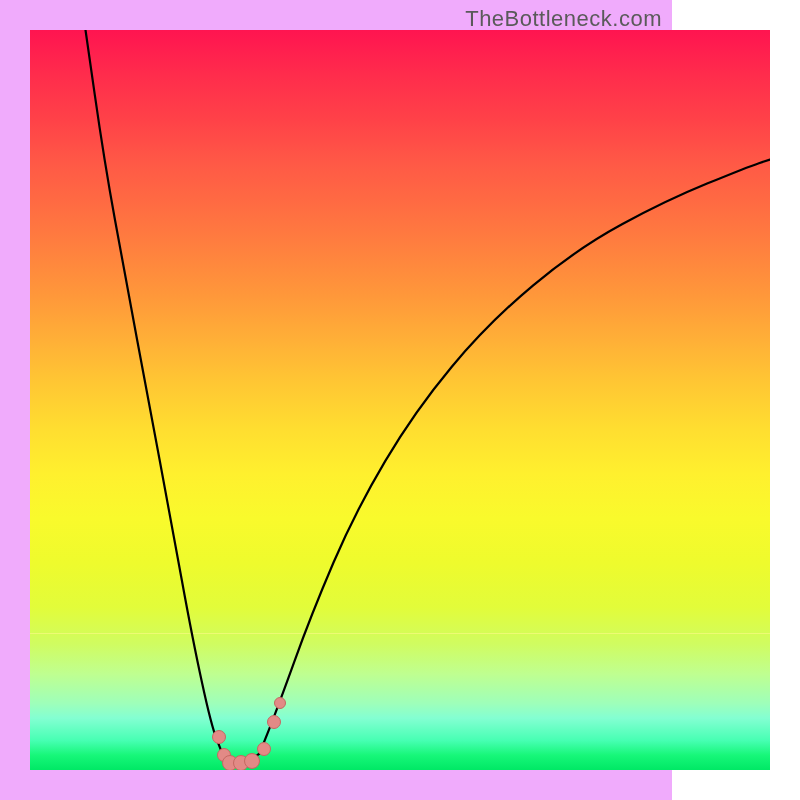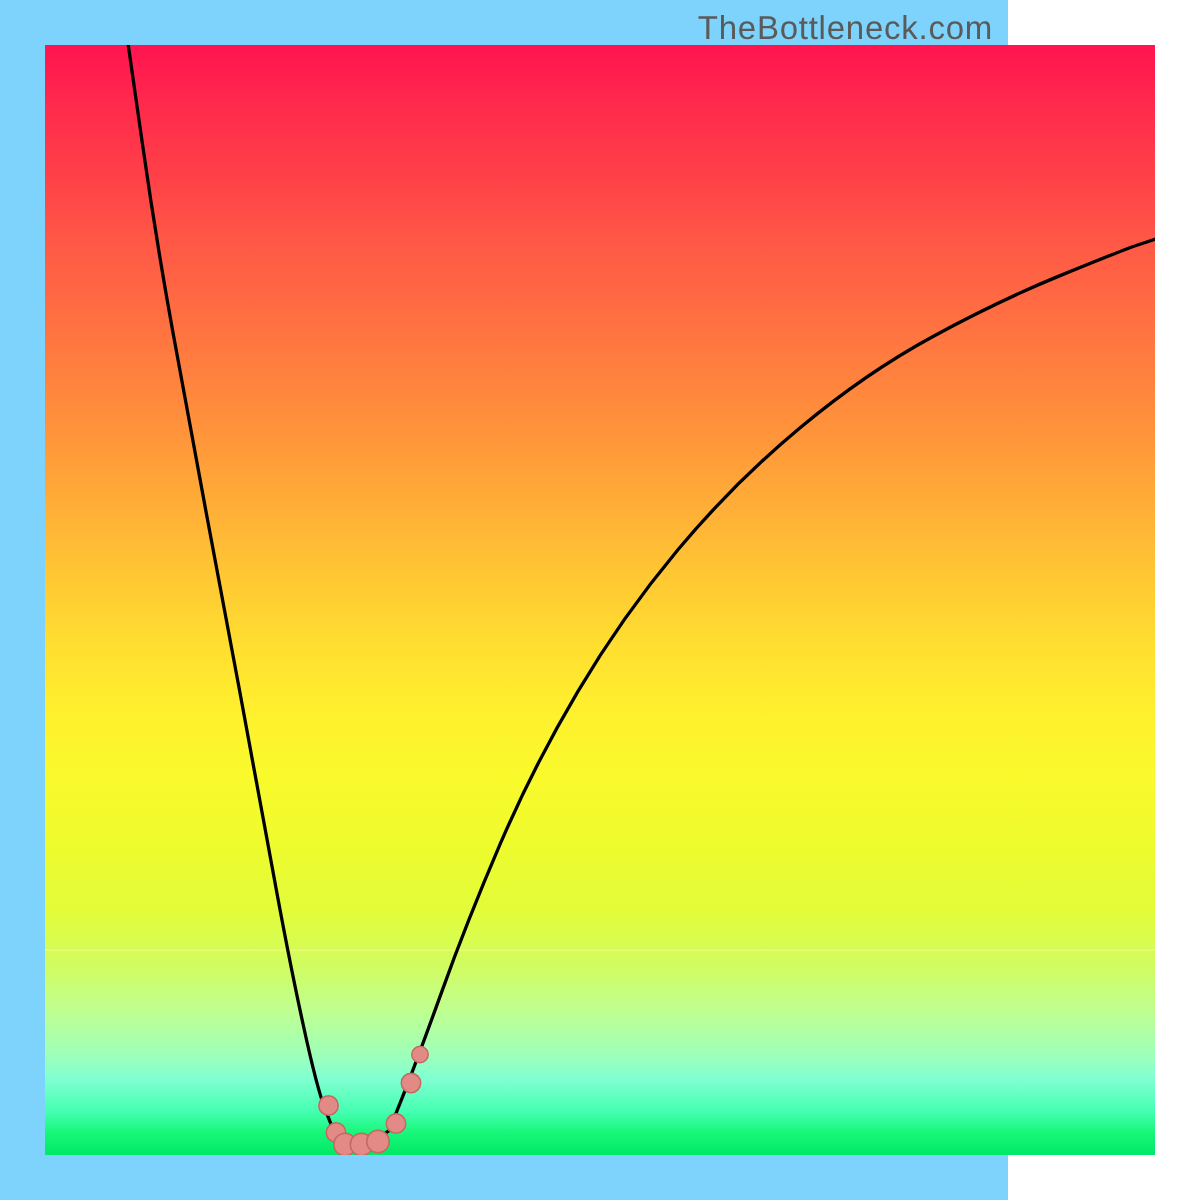--- a/index.html
+++ b/index.html
@@ -7,21 +7,21 @@
     padding: 0;
     width: 800px;
     height: 800px;
     overflow: hidden;
     font-family: Arial, Helvetica, sans-serif;
   }
   .frame {
     position: relative;
     width: 672px;
     height: 800px;
-    background: #7dd3fc;
+    background: #f0abfc;
   }
   .watermark {
     position: absolute;
     top: 6px;
     right: 10px;
     color: #5a5a5a;
     font-size: 22px;
     font-weight: 500;
     letter-spacing: 0.5px;
     z-index: 50;

